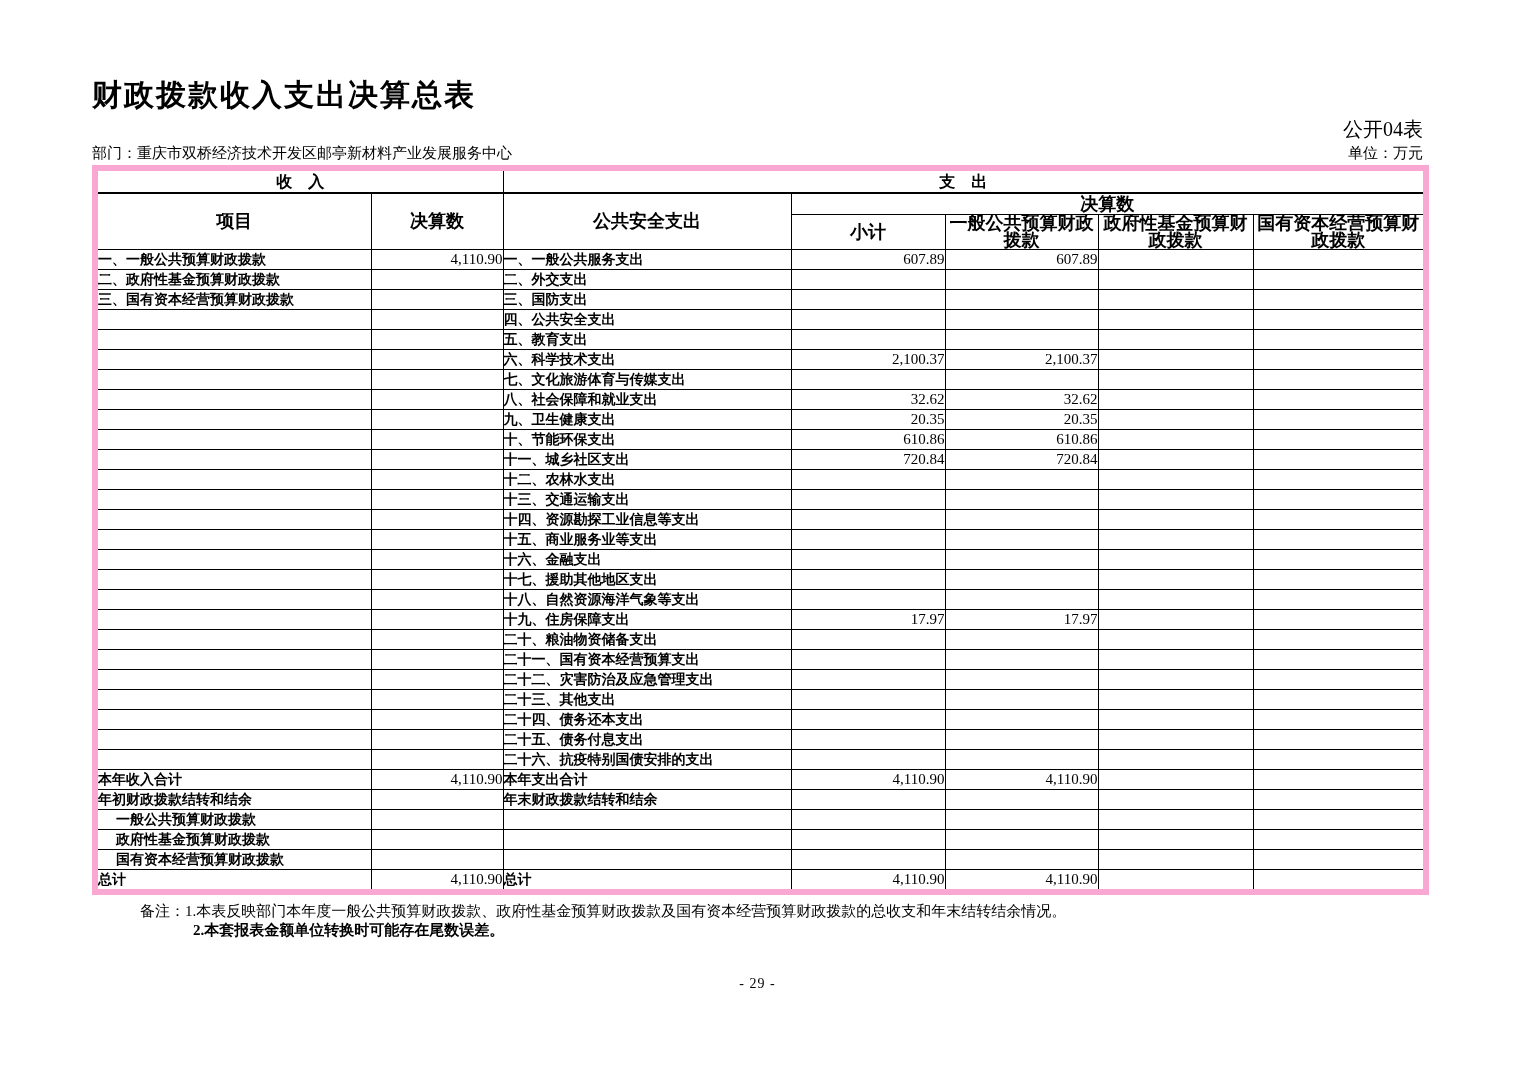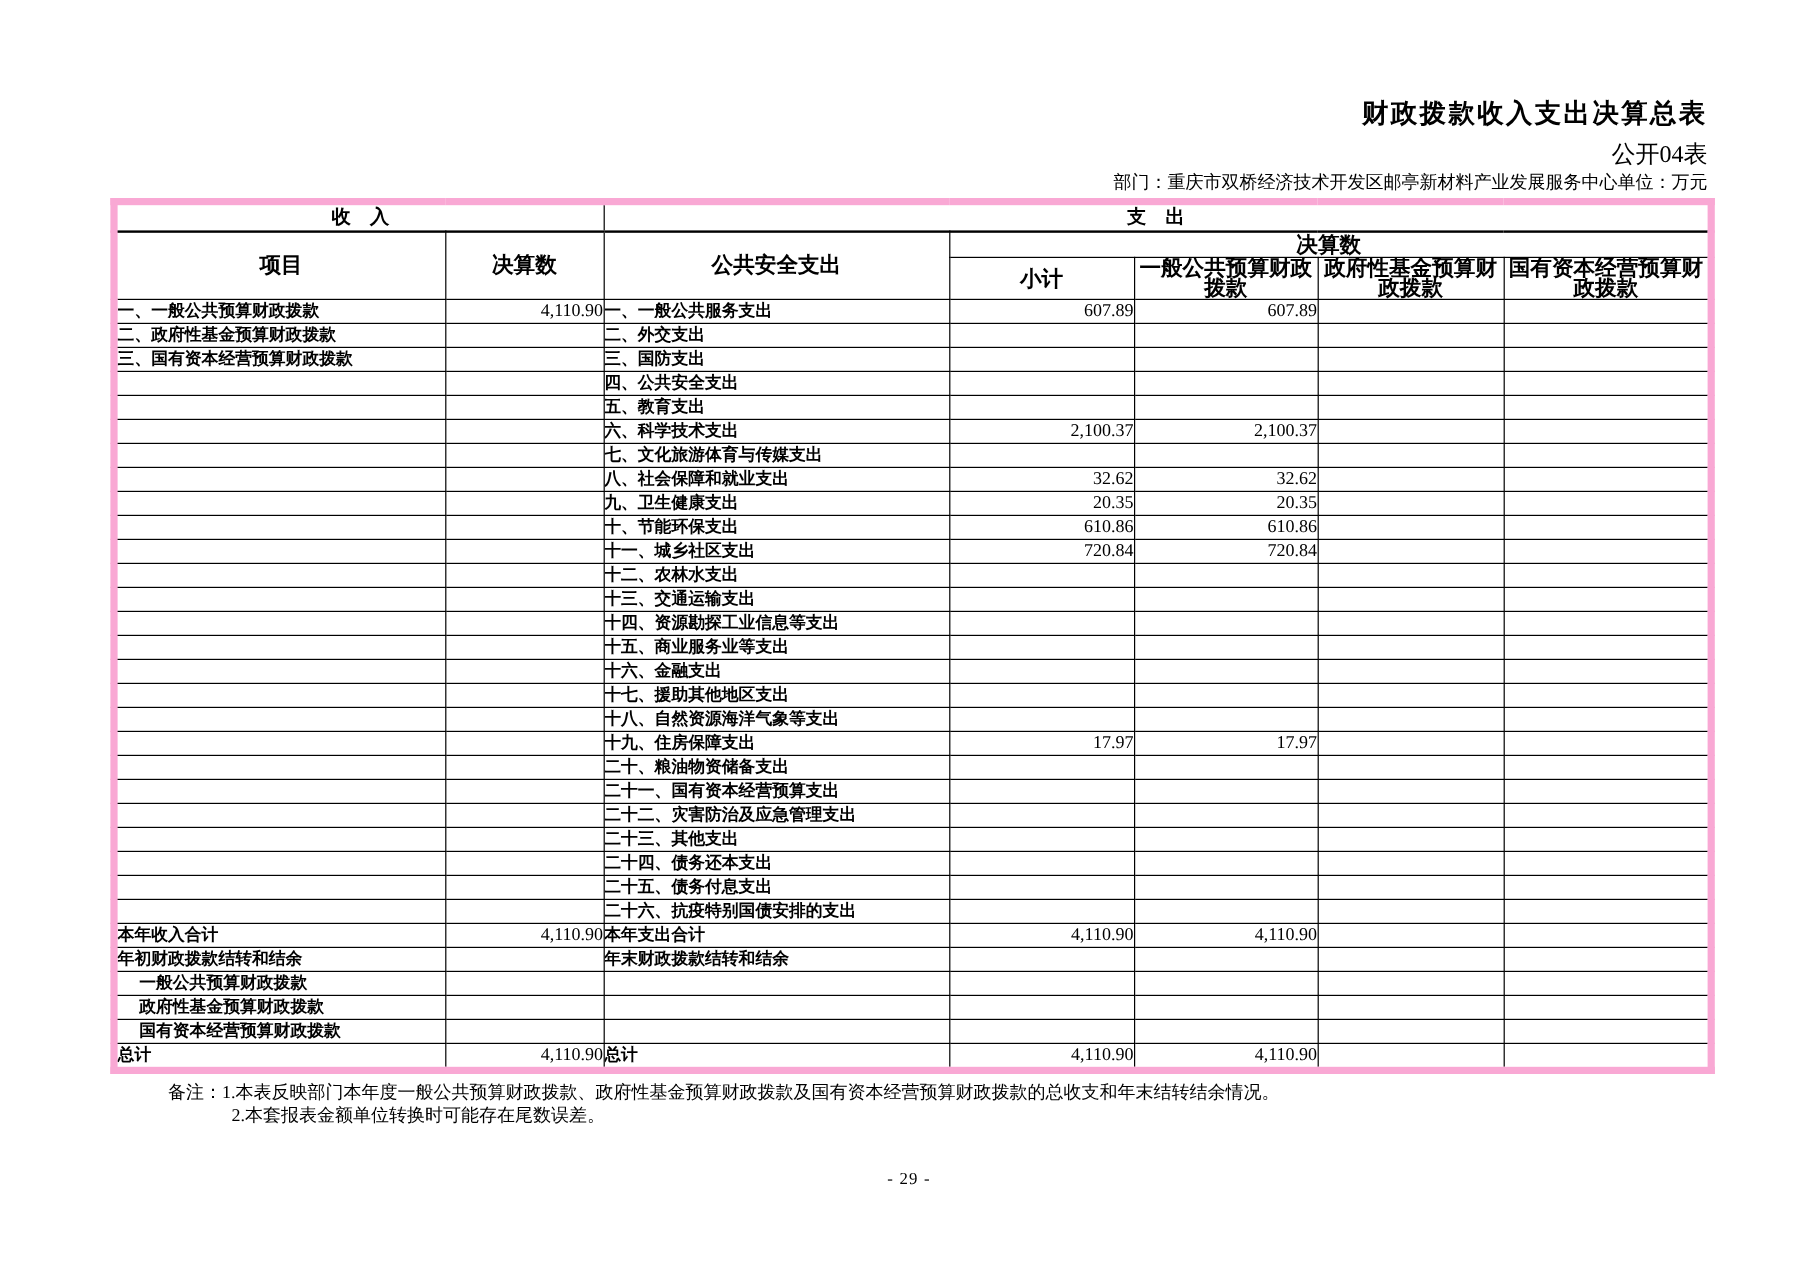--- a/index.html
+++ b/index.html
@@ -19,35 +19,35 @@
     height: 1069px;
     overflow: hidden;
   }
   .content {
     margin-left: 92px;
     width: 1331px;
   }
   .doc-title {
     padding-top: 78px;
     margin: 0;
-    text-align: right;
-    font-size: 22px;
+    text-align: left;
+    font-size: 30px;
     font-weight: bold;
     letter-spacing: 2px;
     line-height: 34px;
   }
   .public-no-line {
     text-align: right;
     font-size: 20px;
     margin-top: 8px;
     line-height: 18px;
   }
   .meta-line {
     display: flex;
-    justify-content: flex-end;
+    justify-content: space-between;
     font-size: 15px;
     line-height: 18px;
     margin-top: 6px;
     margin-bottom: 3px;
   }
   table.fiscal {
     border-collapse: collapse;
     table-layout: fixed;
     width: 1331px;
     border: 6px solid #f9a8d4;
@@ -93,21 +93,21 @@
     padding-left: 0;
   }
   tr.t-sub td.inc { padding-left: 18px; }
   tr.t-grand td { border-top: 1px solid #000; }
   .notes {
     font-size: 15px;
     line-height: 19px;
     margin-top: 7px;
     margin-left: 48px;
   }
-  .notes .note-line-2 { padding-left: 53px; }
+  .notes .note-line-2 { padding-left: 53px; font-weight: bold; }
   .page-number {
     text-align: center;
     font-size: 14px;
     margin-top: 36px;
     letter-spacing: 1px;
   }
 </style>
 </head>
 <body>
 

